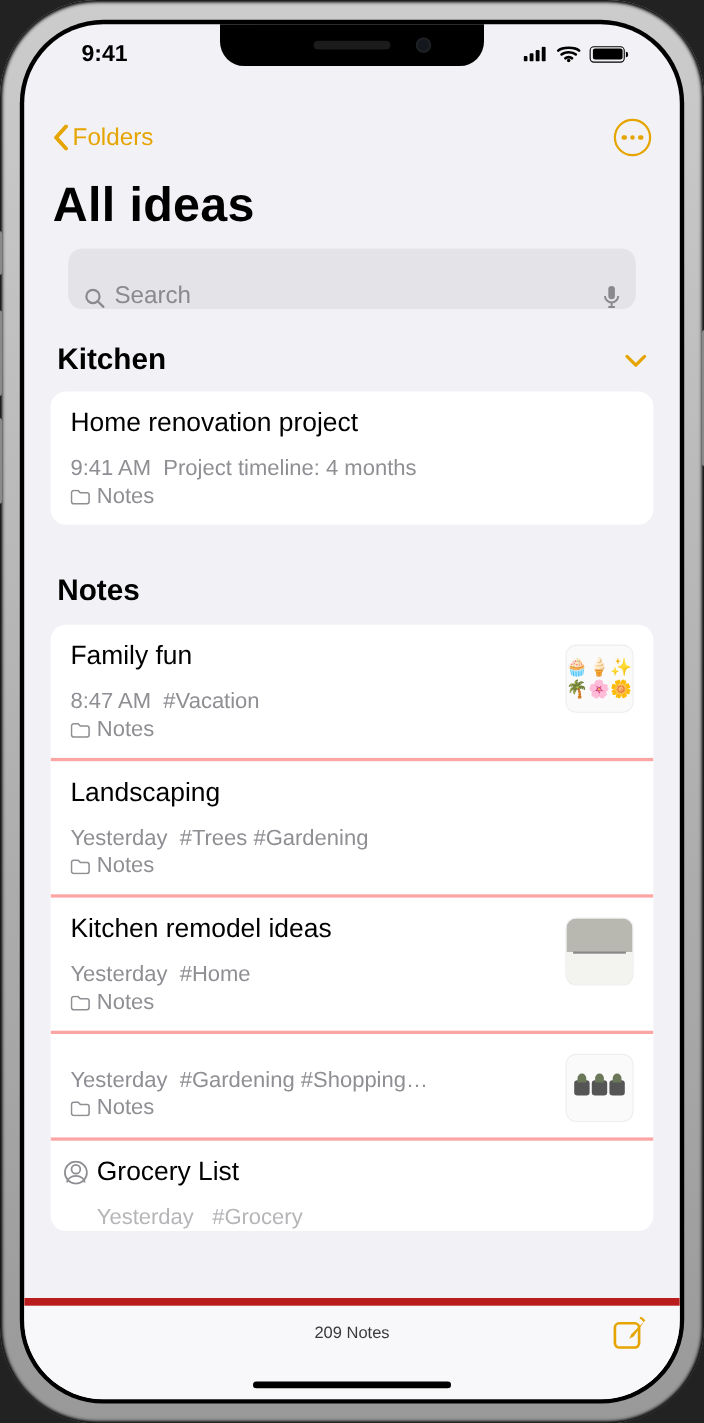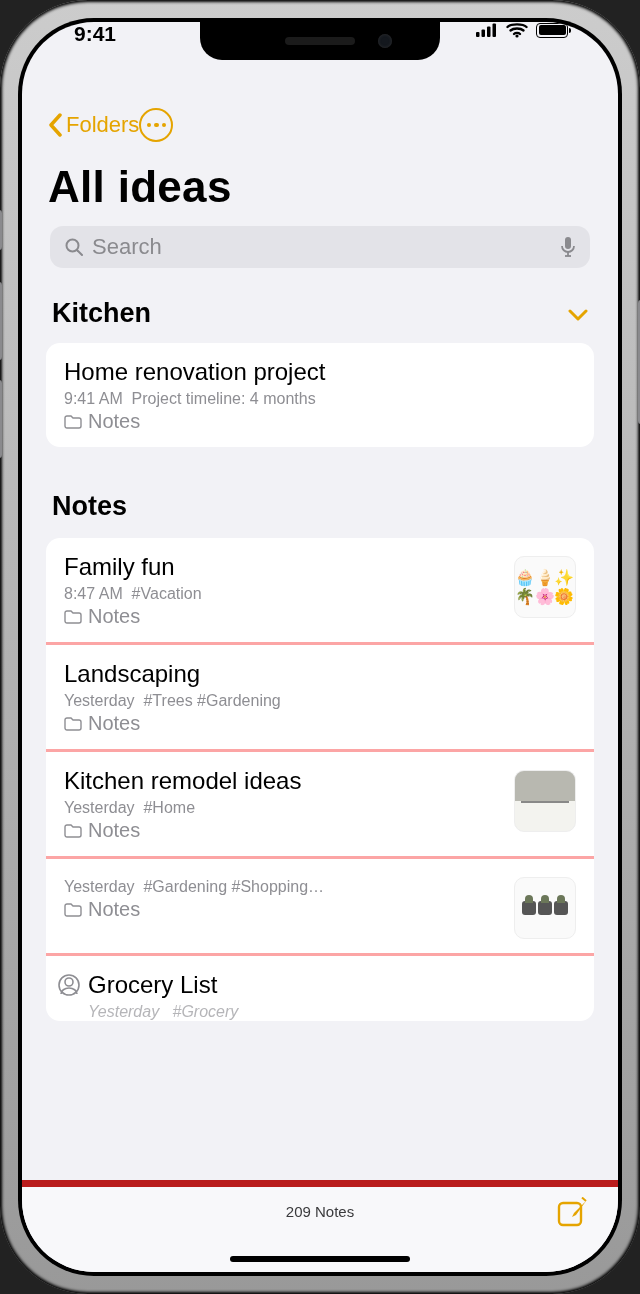--- a/index.html
+++ b/index.html
@@ -43,48 +43,48 @@
     border-bottom-left-radius: 22px; border-bottom-right-radius: 22px;
     z-index: 50;
     display:flex; align-items:center; justify-content:center; gap:60px;
   }
   .speaker { width:70px; height:8px; background:#1b1b1b; border-radius:4px; }
   .camera  { width:14px; height:14px; background:#14181e; border-radius:50%; box-shadow: inset 0 0 3px #333; position:absolute; right:48px; }
 
   
   .statusbar {
     height: 58px;
-    display:flex; justify-content:space-between; align-items:flex-start;
+    display:flex; justify-content:space-between; align-items:center;
     padding: 0 50px 4px 52px;
     font-size: 21px; font-weight: 600;
   }
   .status-right { display:flex; align-items:center; gap:8px; }
   .cell-icon svg, .wifi-icon svg { display:block; }
   .battery { width:32px; height:15px; border:1.8px solid #000; border-radius:4px; position:relative; }
   .battery::after { content:""; position:absolute; right:-4px; top:4px; width:2.5px; height:5px; background:#000; border-radius:0 2px 2px 0; }
   .battery-fill { position:absolute; left:1.5px; top:1.5px; bottom:1.5px; right:1.5px; background:#000; border-radius:2px; }
 
   
   .navrow {
-    display:flex; align-items:center;
+    display:flex; justify-content:space-between; align-items:center;
     padding: 28px 26px 10px;
   }
   .back-btn { display:flex; align-items:center; gap:2px; color:#e5a400; font-size:22px; }
   .ellipsis-btn { width:34px; height:34px; border:2.5px solid #e5a400; border-radius:50%; display:flex; align-items:center; justify-content:center; }
   .ellipsis-btn span { width:4.5px; height:4.5px; background:#e5a400; border-radius:50%; margin:0 1.5px; }
 
   .page-title { font-size:44px; font-weight:700; padding: 10px 26px 14px; letter-spacing:0.3px; }
 
   
   .search {
-    margin: 0 28px 26px;
+    margin: 0 40px 26px;
     background:#e3e3e8;
     border-radius:13px;
-    height:42px;
-    display:flex; align-items:center;
+    height:55px;
+    display:flex; align-items:flex-end;
     padding:0 14px;
     gap:8px;
     color:#8a8a8e; font-size:22px;
   }
   .search input { flex:1; border:0; background:transparent; font-size:22px; color:#000; outline:none; }
   .search input::placeholder { color:#8a8a8e; }
 
   
   .section-header {
     display:flex; justify-content:space-between; align-items:center;
@@ -103,21 +103,21 @@
   .row {
     display:flex; align-items:flex-start;
     padding: 15px 18px 14px 18px;
     gap:14px;
     border-bottom:3px solid #fca5a5;
     position:relative;
   }
   .row:last-child { border-bottom:0; }
   .row-text { flex:1; min-width:0; }
   .row-title { font-size:24px; font-weight:400; }
-  .row-sub { color:#8e8e93; font-size:16px; margin-top:4px; white-space:nowrap; overflow:hidden; text-overflow:ellipsis; }
+  .row-sub { color:#8e8e93; font-size:20px; margin-top:16px; white-space:nowrap; overflow:hidden; text-overflow:ellipsis; }
   .row-sub .time { display:inline-block; min-width:0; }
   .row-folder { display:flex; align-items:center; gap:6px; color:#8e8e93; font-size:20px; margin-top:2px; }
   .thumb { width:62px; height:62px; border-radius:10px; border:1px solid #eee; background:#fafafa; display:flex; flex-wrap:wrap; align-items:center; justify-content:center; font-size:16px; margin-top:3px; }
   .thumb.kitchen { background:linear-gradient(#ddd,#eee); position:relative; overflow:hidden; }
   .thumb.kitchen::before{content:""; position:absolute; inset:0; background:
     linear-gradient(180deg,#b8b8b0 0 50%, #f3f3ef 50% 100%);}
   .thumb.kitchen::after{content:""; position:absolute; left:6px; right:6px; top:30px; height:2px; background:#888;}
   .thumb.pots { display:flex; align-items:center; justify-content:center; gap:2px; }
   .pot { width:14px; height:14px; background:#555; border-radius:3px; position:relative; }
   .pot::before{content:""; position:absolute; top:-6px; left:3px; width:8px; height:8px; background:#6b7759; border-radius:50% 50% 0 0;}
@@ -140,21 +140,21 @@
     position:absolute; right:28px; top:10px;
     width:34px; height:34px;
   }
   .home-indicator {
     position:absolute; bottom:10px; left:50%; transform:translateX(-50%);
     width:180px; height:6px; background:#000; border-radius:4px;
   }
 
   .scrollarea { flex:1; overflow:hidden; }
 
-  .partial { opacity:0.65;font-style:italic; }
+  .partial { opacity:0.65; }
 </style>
 </head>
 <body>
 
 <div class="device">
   <div class="btn-side btn-mute"></div>
   <div class="btn-side btn-volup"></div>
   <div class="btn-side btn-voldn"></div>
   <div class="btn-side btn-power"></div>
   <div class="device-inner">

